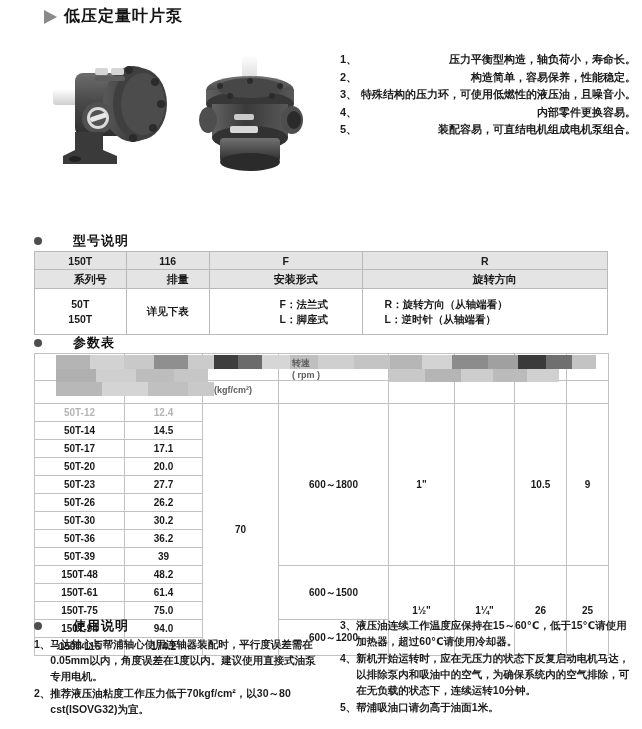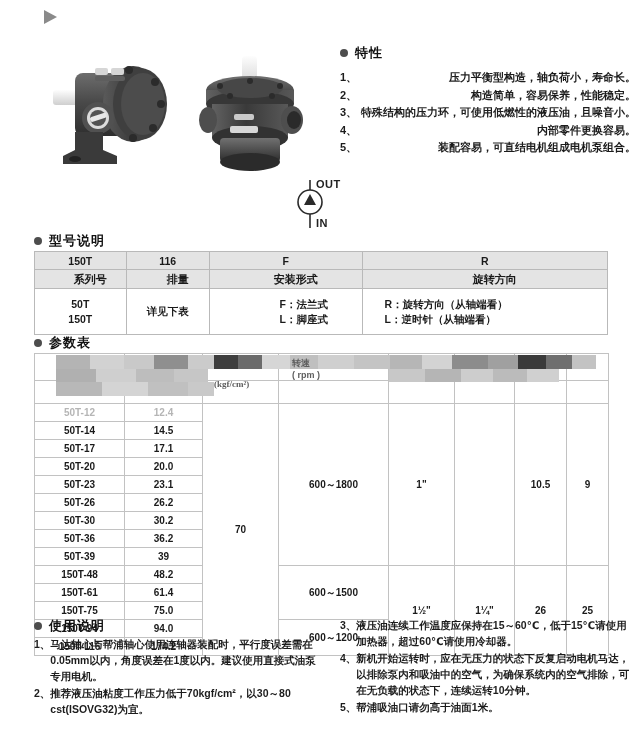--- a/index.html
+++ b/index.html
@@ -30,21 +30,21 @@
   
   .features{position:absolute;left:340px;top:44px;width:296px;}
   .sec-head{display:flex;align-items:center;font-size:13px;font-weight:bold;color:#111;letter-spacing:1px;}
   .bullet{width:8px;height:8px;border-radius:50%;background:#4d4d4d;margin-right:7px;display:inline-block;}
   .feat-list{margin:7px 0 0 0;padding:0;list-style:none;}
   .feat-list li{font-size:11px;line-height:16.5px;color:#1c1c1c;font-weight:bold;display:flex;margin-bottom:1px;}
   .feat-num{flex:0 0 auto;margin-right:1px;}
   .feat-txt{flex:1 1 auto;text-align:right;}
 
   
-  .sec-title{position:absolute;display:flex;align-items:center;font-size:13px;font-weight:bold;letter-spacing:1px;color:#111;}
+  .sec-title{position:absolute;display:flex;align-items:center;font-size:13px;font-weight:bold;letter-spacing:1px;color:#111;gap:24px;}
   .sec-model{left:34px;top:232px;}
   .sec-param{left:34px;top:334px;}
   .sec-usage{left:34px;top:617px;}
 
   
   .model-table{position:absolute;left:34px;top:251px;width:574px;border-collapse:collapse;}
   .model-table td{border:1px solid #b9b9b9;text-align:center;font-size:10px;font-weight:bold;color:#1a1a1a;}
   .mt-top td{background:#e4e4e4;height:15px;font-size:10.5px;}
   .mt-second td{background:#e4e4e4;height:16px;font-size:11px;padding-left:21px;}
   .mt-body td{height:41px;background:#fff;font-size:10.5px;line-height:15px;padding:2px 4px;vertical-align:middle;}
@@ -70,20 +70,21 @@
   .note-txt{flex:1 1 auto;}
 </style>
 </head>
 <body>
 
 <div class="page">
 
   <div class="title-wrap">
     <div class="title-row">
       <div class="tri"></div>
+      <div class="title-main">低压定量叶片泵</div>
     </div>
   </div>
 
   <div class="photo-a">
     <svg width="140" height="128" viewBox="0 0 140 128">
       <defs>
         <linearGradient id="gA" x1="0" y1="0" x2="0" y2="1">
           <stop offset="0" stop-color="#6d6d6d"></stop>
             <stop offset="0.45" stop-color="#4a4a4a"></stop>
             <stop offset="1" stop-color="#2e2e2e"></stop>
@@ -148,36 +149,22 @@
       <rect x="30" y="88" width="60" height="24" rx="4" fill="url(#gD)"></rect>
       <ellipse cx="60" cy="112" rx="30" ry="9" fill="#2b2b2b"></ellipse>
       <circle cx="30" cy="36" r="3" fill="#2b2b2b"></circle>
       <circle cx="90" cy="36" r="3" fill="#2b2b2b"></circle>
       <circle cx="60" cy="31" r="3" fill="#2b2b2b"></circle>
       <circle cx="40" cy="46" r="3" fill="#2b2b2b"></circle>
       <circle cx="82" cy="46" r="3" fill="#2b2b2b"></circle>
     </svg>
   </div>
 
-  <div class="symbol">
-    <svg width="80" height="54" viewBox="0 0 80 54">
-      <line x1="22" y1="2" x2="22" y2="12" stroke="#2a2a2a" stroke-width="1.6"></line>
-      <circle cx="22" cy="24" r="12" fill="#ffffff" stroke="#2a2a2a" stroke-width="1.6"></circle>
-      <polygon points="22,16 28,27 16,27" fill="#2a2a2a"></polygon>
-      <line x1="22" y1="36" x2="22" y2="50" stroke="#2a2a2a" stroke-width="1.6"></line>
-    </svg>
-    <div class="sym-label sym-out">OUT</div>
-    <div class="sym-label sym-in">IN</div>
-  </div>
 
   <div class="features">
-    <div class="sec-head">
-      <span class="bullet"></span>
-      <span>特性</span>
-    </div>
     <ul class="feat-list" id="feat-list">
         <li>
           <span class="feat-num">1、</span>
           <span class="feat-txt">压力平衡型构造，轴负荷小，寿命长。</span>
         </li>
         <li>
           <span class="feat-num">2、</span>
           <span class="feat-txt">构造简单，容易保养，性能稳定。</span>
         </li>
         <li>
@@ -287,21 +274,21 @@
           <tr class="rowh">
             <td>50T-17</td>
             <td>17.1</td>
           </tr>
           <tr class="rowh">
             <td>50T-20</td>
             <td>20.0</td>
           </tr>
           <tr class="rowh">
             <td>50T-23</td>
-            <td>23.1</td>
+            <td>27.7</td>
           </tr>
           <tr class="rowh">
             <td>50T-26</td>
             <td>26.2</td>
           </tr>
           <tr class="rowh">
             <td>50T-30</td>
             <td>30.2</td>
           </tr>
           <tr class="rowh">
@@ -369,21 +356,21 @@
       <div class="blk" style="left:391px;top:16px;width:36px;height:13px;background:#b5b5b5"></div>
       <div class="blk" style="left:427px;top:16px;width:32px;height:13px;background:#cdcdcd"></div>
       <div class="blk" style="left:459px;top:16px;width:34px;height:13px;background:#bbbbbb"></div>
       <div class="blk" style="left:493px;top:16px;width:32px;height:13px;background:#d0d0d0"></div>
 
       <div class="blk" style="left:22px;top:29px;width:46px;height:14px;background:#b8b8b8"></div>
       <div class="blk" style="left:68px;top:29px;width:46px;height:14px;background:#d4d4d4"></div>
       <div class="blk" style="left:114px;top:29px;width:40px;height:14px;background:#c0c0c0"></div>
       <div class="blk" style="left:154px;top:29px;width:26px;height:14px;background:#c9c9c9"></div>
 
-      <div class="hdr-faint" style="left:180px;top:26px;font-family:Liberation Serif, serif;">(kgf/cm²)</div>
+      <div class="hdr-faint" style="left:180px;top:32px;">(kgf/cm²)</div>
       <div class="hdr-faint" style="left:258px;top:4px;">转速</div>
       <div class="hdr-faint" style="left:258px;top:17px;">( rpm )</div>
     </div>
   </div>
 
   <div class="sec-title sec-usage">
     <span class="bullet"></span>
     <span>使用说明</span>
   </div>
   <div class="usage-l" id="usage-left">

